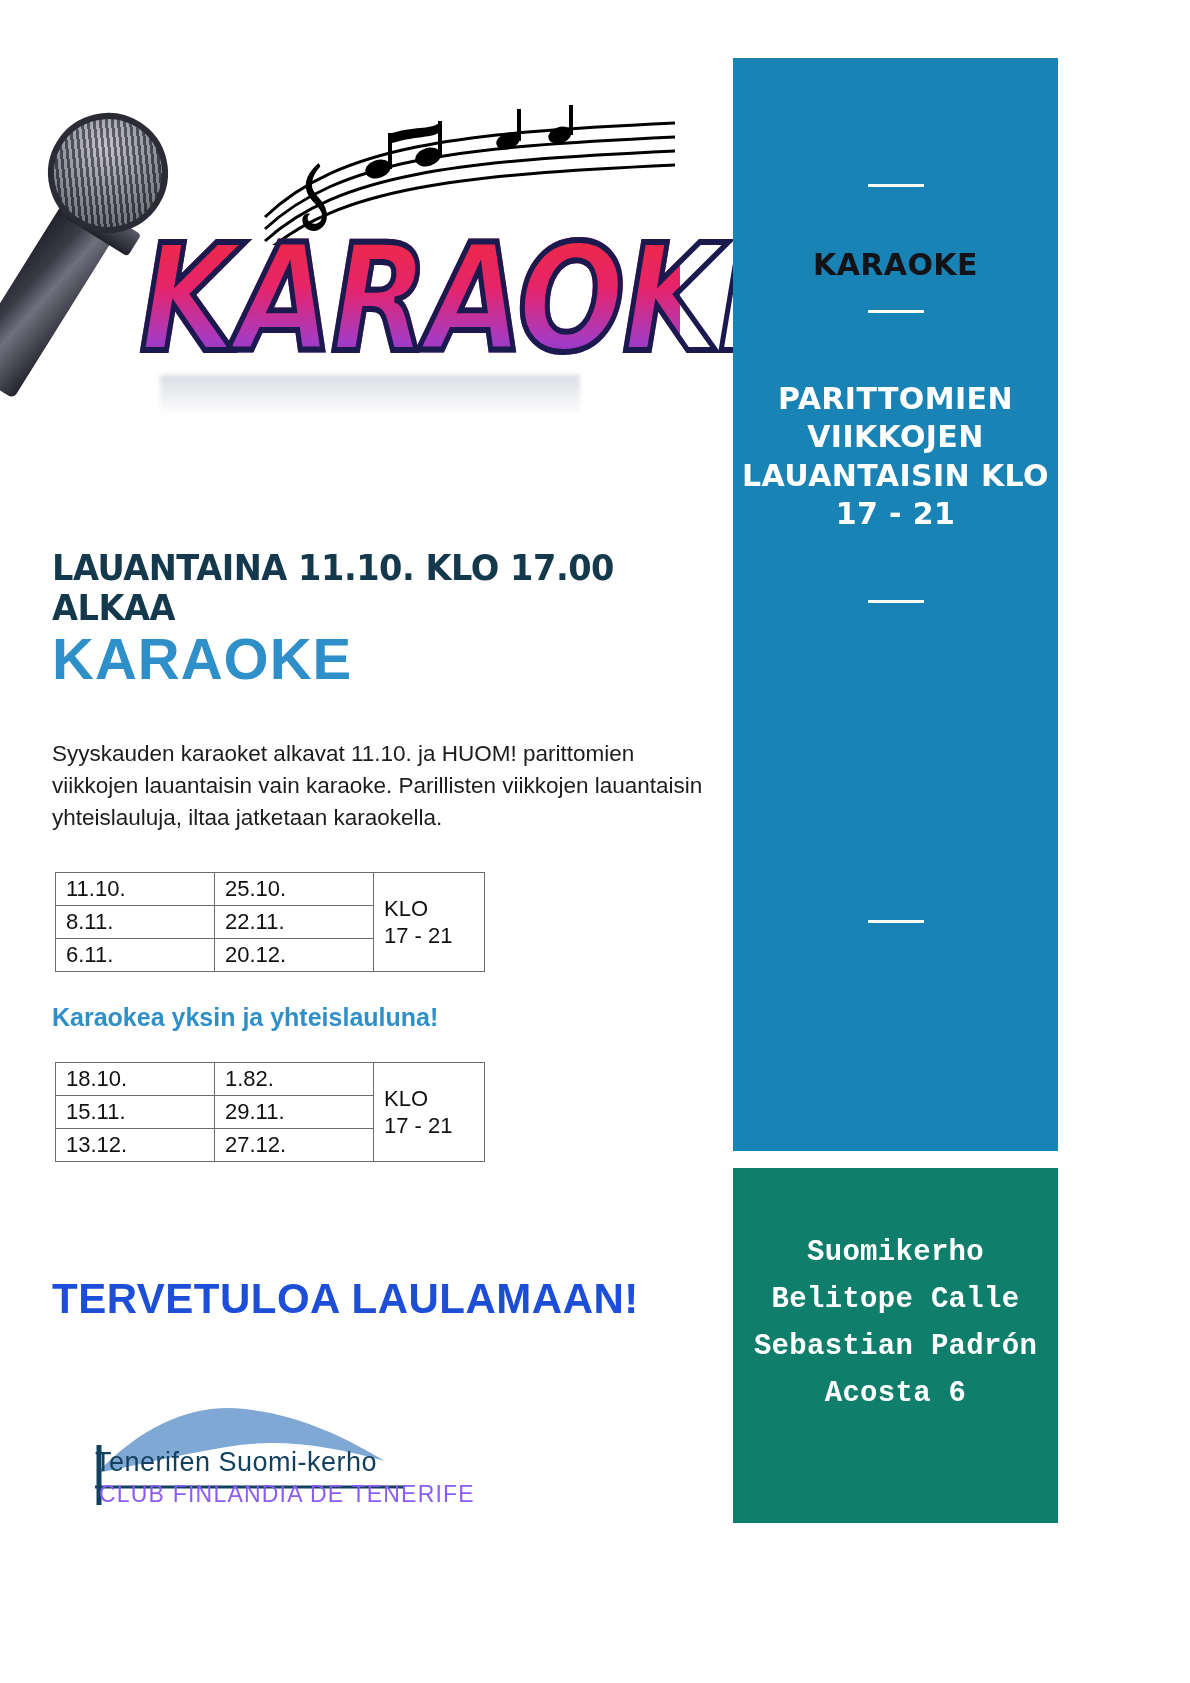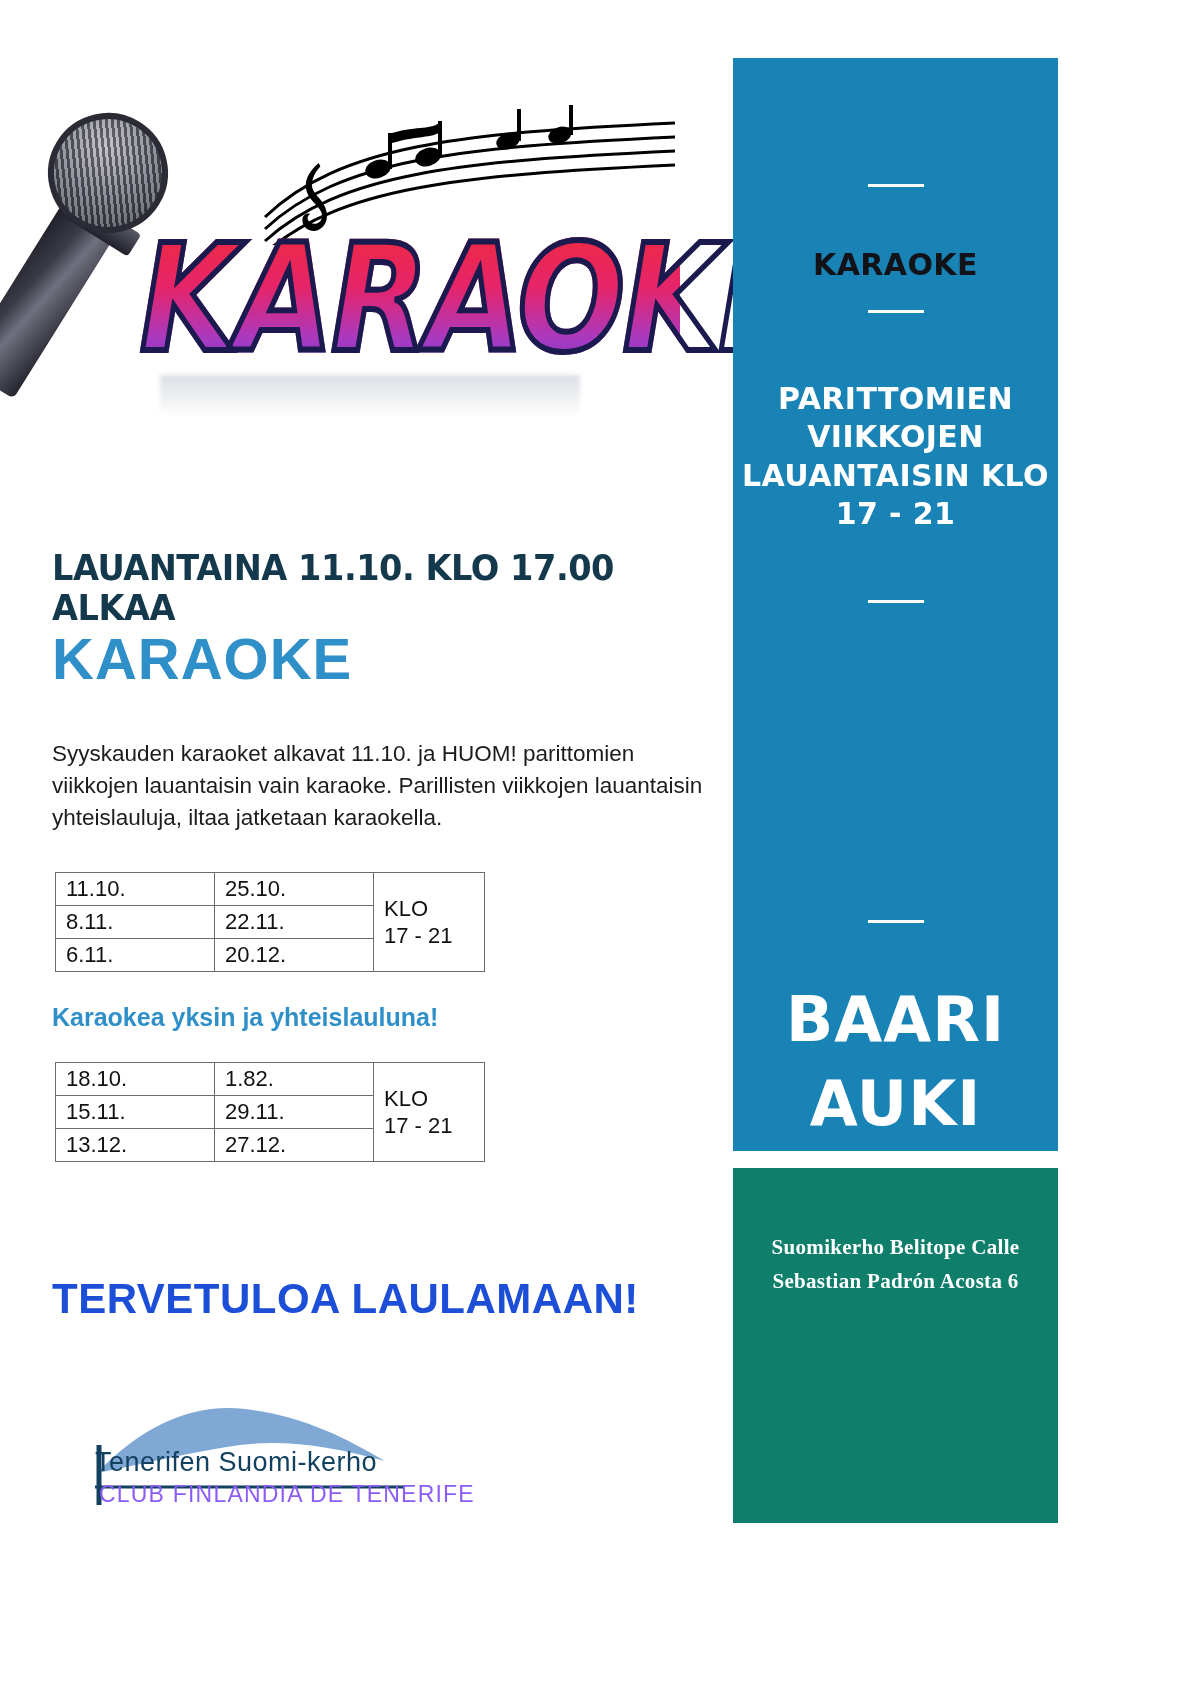--- a/index.html
+++ b/index.html
@@ -274,23 +274,23 @@
     width: 325px;
     height: 355px;
     background: #0f7f6c;
     color: #ffffff;
     text-align: center;
   }
   .gp-text {
     position: absolute;
     top: 62px;
     left: 10px; right: 10px;
-    font-family: Liberation Serif, serif;
-    font-weight: bold;
-    font-size: 21px;
+    font-family: Liberation Mono, monospace;
+    font-weight: bold;
+    font-size: 29px;
     line-height: 1.62;
     letter-spacing: 0.3px;
   }
 </style>
 </head>
 <body>
 
 <div class="left-col">
 
   <div class="logo-art">
@@ -384,18 +384,17 @@
   <div class="club-sub">CLUB FINLANDIA DE TENERIFE</div>
 </div>
 
 <div class="blue-panel">
   <div class="rule rule-1"></div>
   <div class="bp-block bp-karaoke">KARAOKE</div>
   <div class="rule rule-2"></div>
   <div class="bp-block bp-odd">PARITTOMIEN VIIKKOJEN LAUANTAISIN KLO 17 - 21</div>
   <div class="rule rule-3"></div>
   <div class="rule rule-4"></div>
-  <div class="bp-bar">BAARI AUKI</div>
 </div>
 
 <div class="green-panel">
   <div class="gp-text">Suomikerho Belitope Calle Sebastian Padrón Acosta 6</div>
 </div>
 
 </body></html>

